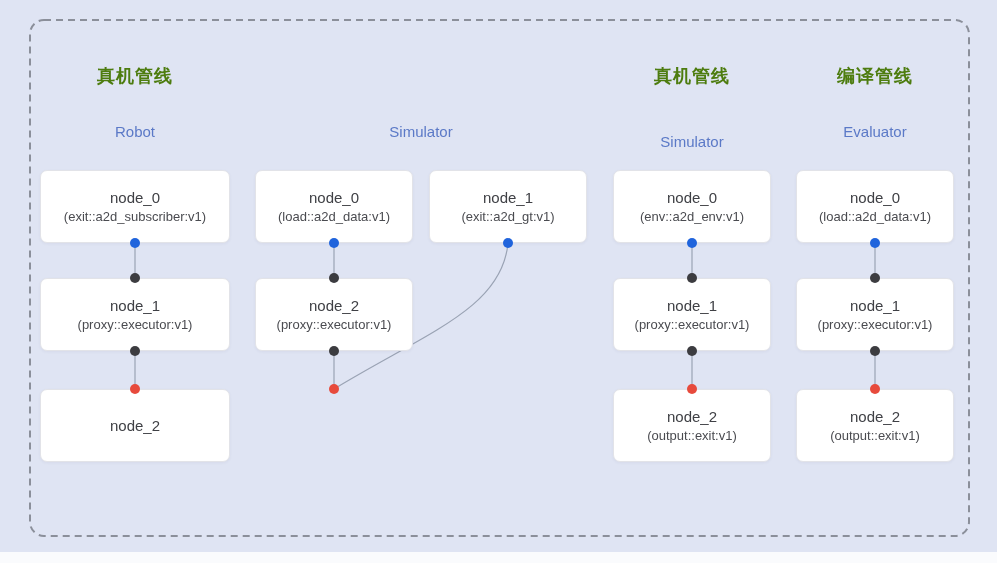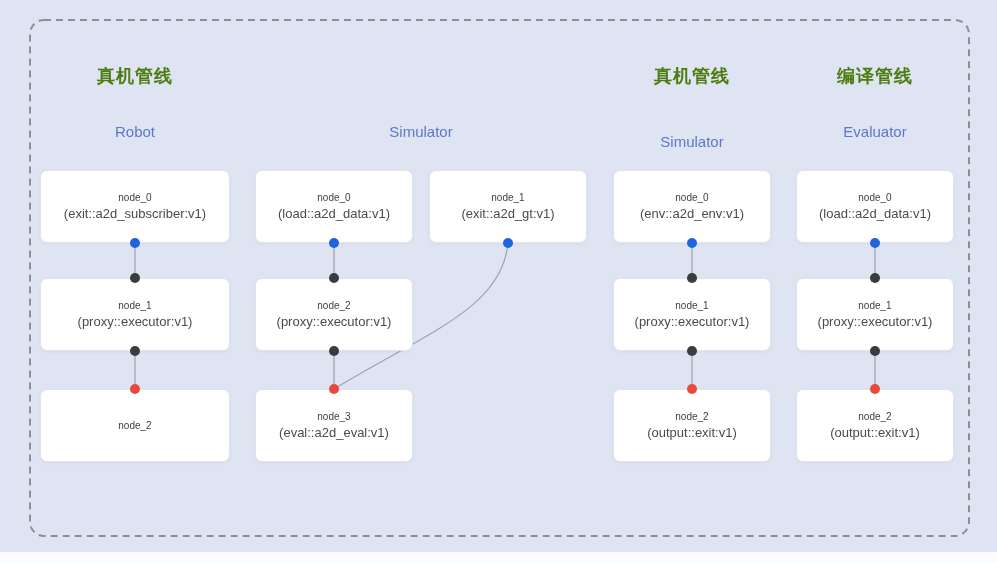--- a/index.html
+++ b/index.html
@@ -26,21 +26,21 @@
   .node{
     position:absolute;z-index:3;
     background:#ffffff;
     border:1px solid #e2e3e8;
     border-radius:7px;
     box-shadow:0 1px 3px rgba(60,70,110,0.06);
     display:flex;flex-direction:column;align-items:center;justify-content:center;
     gap:3px;
     box-sizing:border-box;
   }
-  .node .l1{font-size:10px;color:#3f4045;}
+  .node .l1{font-size:15px;color:#3f4045;}
   .node .l2{font-size:13px;color:#4a4b50;}
   .dot{
     position:absolute;z-index:4;width:10px;height:10px;border-radius:50%;
   }
   .dot.blue{background:#2064dc;}
   .dot.dark{background:#3c3c40;}
   .dot.red{background:#e74a3c;}
 </style>
 </head>
 <body>
@@ -90,24 +90,20 @@
     <div class="l2">(load::a2d_data:v1)</div>
   </div>
   <div class="node" style="left:429px;top:170px;width:158px;height:73px;">
     <div class="l1">node_1</div>
     <div class="l2">(exit::a2d_gt:v1)</div>
   </div>
   <div class="node" style="left:255px;top:278px;width:158px;height:73px;">
     <div class="l1">node_2</div>
     <div class="l2">(proxy::executor:v1)</div>
   </div>
-  <div class="node" style="left:255px;top:389px;width:158px;height:73px;">
-    <div class="l1">node_3</div>
-    <div class="l2">(eval::a2d_eval:v1)</div>
-  </div>
 
   <div class="node" style="left:613px;top:170px;width:158px;height:73px;">
     <div class="l1">node_0</div>
     <div class="l2">(env::a2d_env:v1)</div>
   </div>
   <div class="node" style="left:613px;top:278px;width:158px;height:73px;">
     <div class="l1">node_1</div>
     <div class="l2">(proxy::executor:v1)</div>
   </div>
   <div class="node" style="left:613px;top:389px;width:158px;height:73px;">

